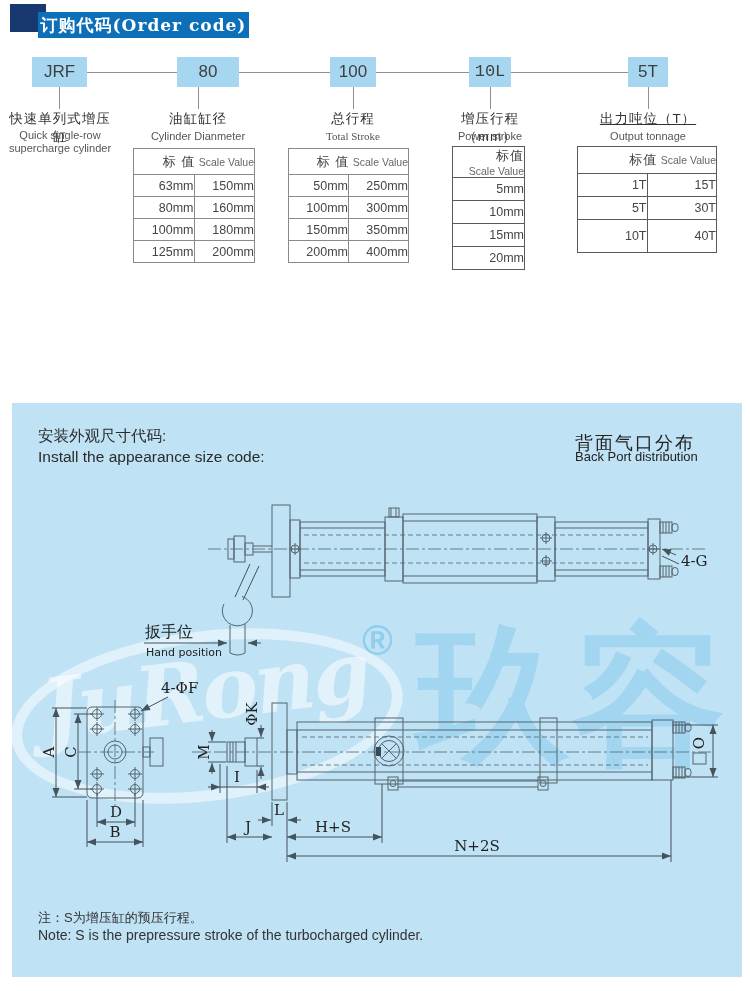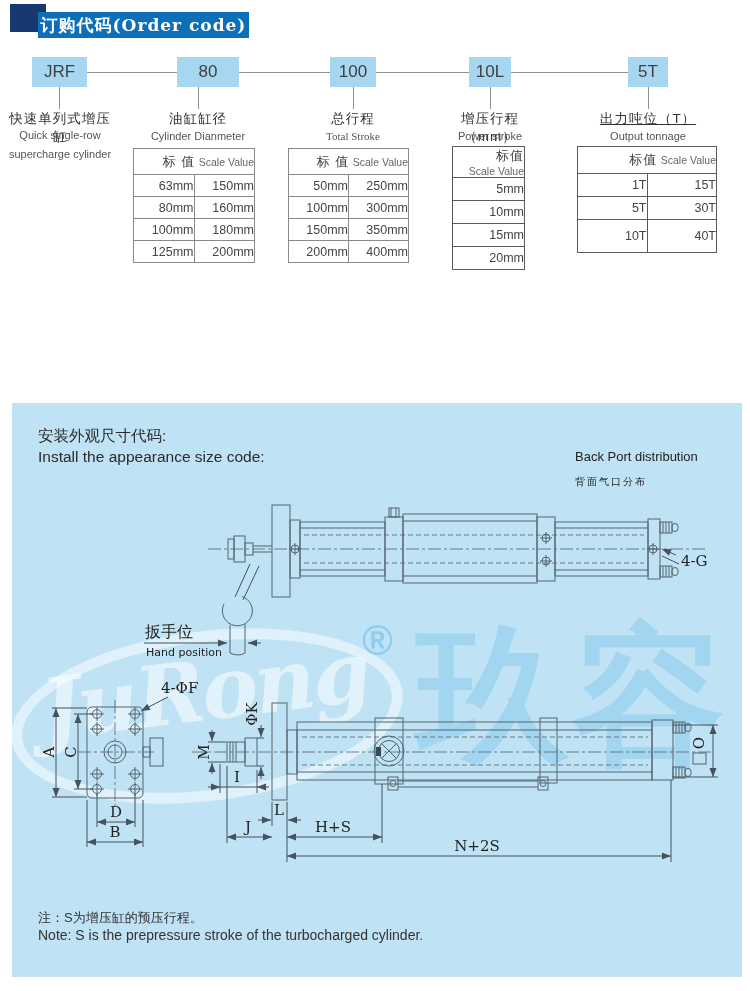--- a/index.html
+++ b/index.html
@@ -18,21 +18,21 @@
   .enlab{font-size:11px;color:#555;text-align:center;}
   table.vt{border-collapse:collapse;position:absolute;background:transparent;table-layout:fixed;}
   table.vt td,table.vt th{border:1px solid #8a8a8a;text-align:right;vertical-align:middle;
         font-size:12.5px;color:#454545;font-weight:normal;padding:0;}
   table.dark td,table.dark th{border-color:#5a5a5a;}
   .hcn{font-size:13px;color:#3f3f3f;letter-spacing:1px;}
   .hen{font-size:10.5px;color:#666;}
   
   .panel{left:12px;top:403px;width:730px;height:574px;background:#bfe2f4;overflow:hidden;}
   .ptitle{left:26px;color:#2b2b2b;font-size:15.5px;z-index:3;}
-  .bport-cn{left:563px;top:28px;font-family:"DejaVu Serif","Liberation Serif",serif;font-size:10px;color:#222;letter-spacing:2px;z-index:3;margin-top:44px;}
+  .bport-cn{left:563px;top:28px;font-family:"DejaVu Serif","Liberation Serif",serif;font-size:18px;color:#222;letter-spacing:2px;z-index:3;}
   .bport-en{left:563px;top:46px;font-size:13px;color:#222;z-index:3;}
   .note-cn{left:26px;top:506px;font-size:13px;color:#333;z-index:3;}
   .note-en{left:26px;top:524px;font-size:14px;color:#333;z-index:3;}
   
   .wm-ellipse{left:-2px;top:228px;width:372px;height:148px;border:11px solid rgba(255,255,255,0.50);
               border-radius:50%;transform:rotate(-7deg);z-index:1;}
   .wm-script{left:28px;top:238px;font-family:"DejaVu Serif","Liberation Serif",serif;font-style:italic;font-weight:bold;
              font-size:84px;color:rgba(255,255,255,0.55);transform:rotate(-7deg);letter-spacing:-3px;z-index:1;}
   .wm-reg{left:350px;top:214px;font-size:42px;color:rgba(142,203,238,0.95);z-index:1;font-weight:bold;}
   .wm-cn{left:405px;top:216px;font-size:152px;line-height:1.02;font-weight:bold;color:#9cd3f0;opacity:.85;
@@ -50,32 +50,32 @@
 <body>
 
 <div class="abs navy-sq"></div>
 <div class="abs banner">订购代码(Order code)</div>
 
 <div class="abs conn"></div>
 
 <div class="abs codebox" style="left:32px;width:55px;">JRF</div>
 <div class="abs codebox" style="left:177px;width:62px;">80</div>
 <div class="abs codebox" style="left:330px;width:46px;">100</div>
-<div class="abs codebox" style="left:469px;width:42px;">10L</div>
+<div class="abs codebox" style="left:469px;width:42px;font-family:Liberation Mono, monospace;">10L</div>
 <div class="abs codebox" style="left:628px;width:40px;">5T</div>
 
 <div class="abs tick" style="left:59px;"></div>
 <div class="abs tick" style="left:198px;"></div>
 <div class="abs tick" style="left:353px;"></div>
 <div class="abs tick" style="left:490px;"></div>
 <div class="abs tick" style="left:648px;"></div>
 
 <div class="abs cnlab" style="left:6px;width:108px;">快速单列式增压缸</div>
 <div class="abs enlab" style="left:6px;top:129px;width:108px;">Quick single-row</div>
-<div class="abs enlab" style="left:6px;top:148px;width:108px;">supercharge cylinder</div>
+<div class="abs enlab" style="left:6px;top:142px;width:108px;">supercharge cylinder</div>
 
 <div class="abs cnlab" style="left:148px;width:100px;">油缸缸径</div>
 <div class="abs enlab" style="left:138px;top:130px;width:120px;">Cylinder Dianmeter</div>
 <table class="vt" style="left:133px;top:148px;width:122px;">
   <tbody>
       <tr style="height:26px;">
     <th colspan="2"><span class="hcn">标 值</span>
     <span class="hen">Scale Value</span></th>
       </tr>
   <tr style="height:22px;">

